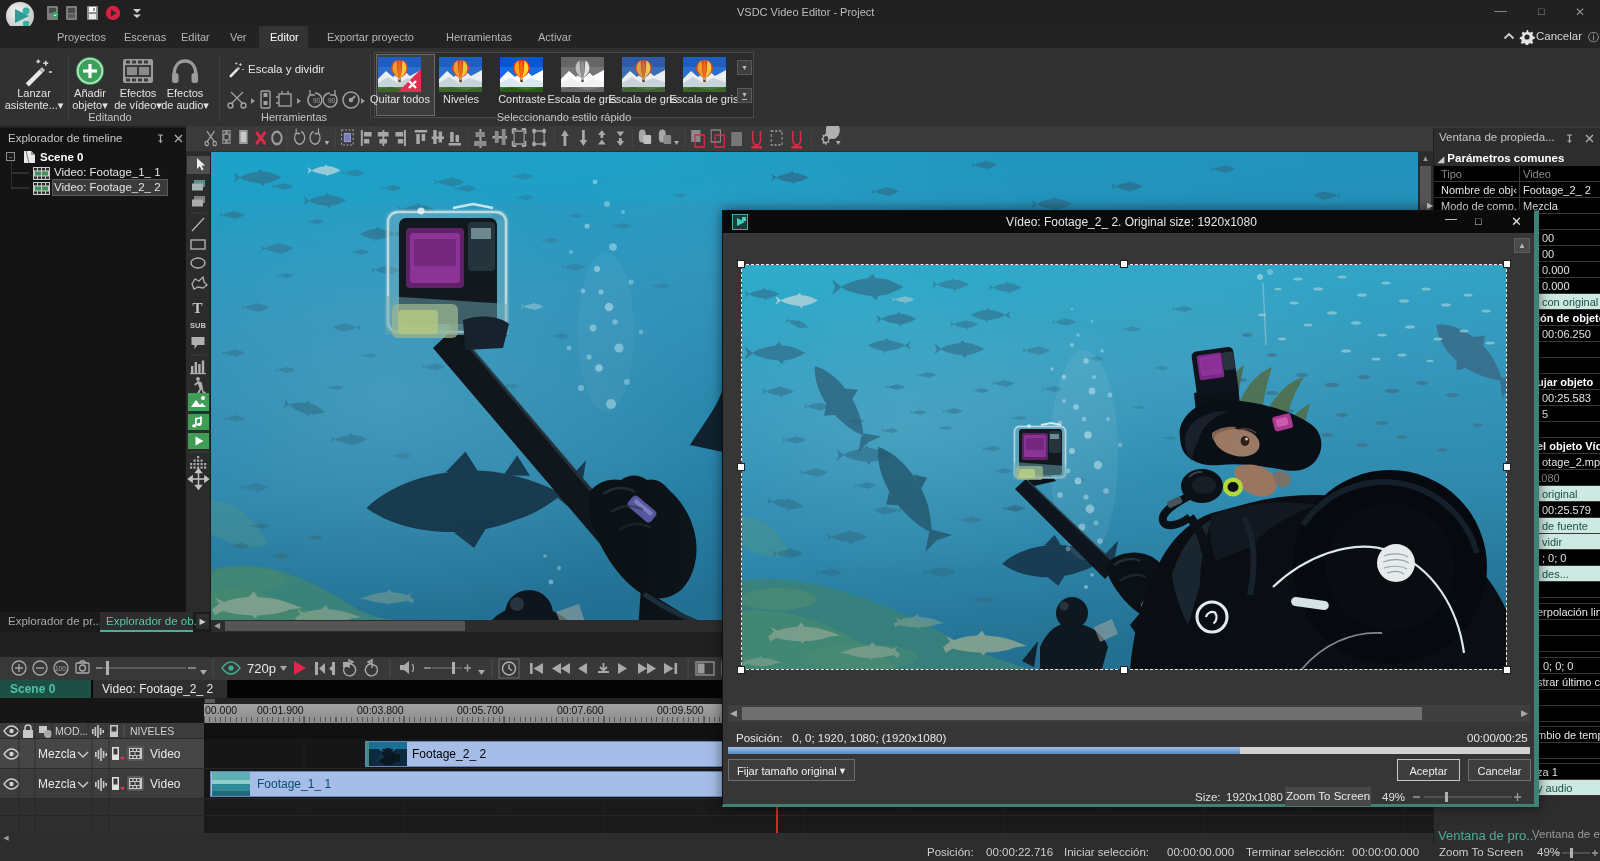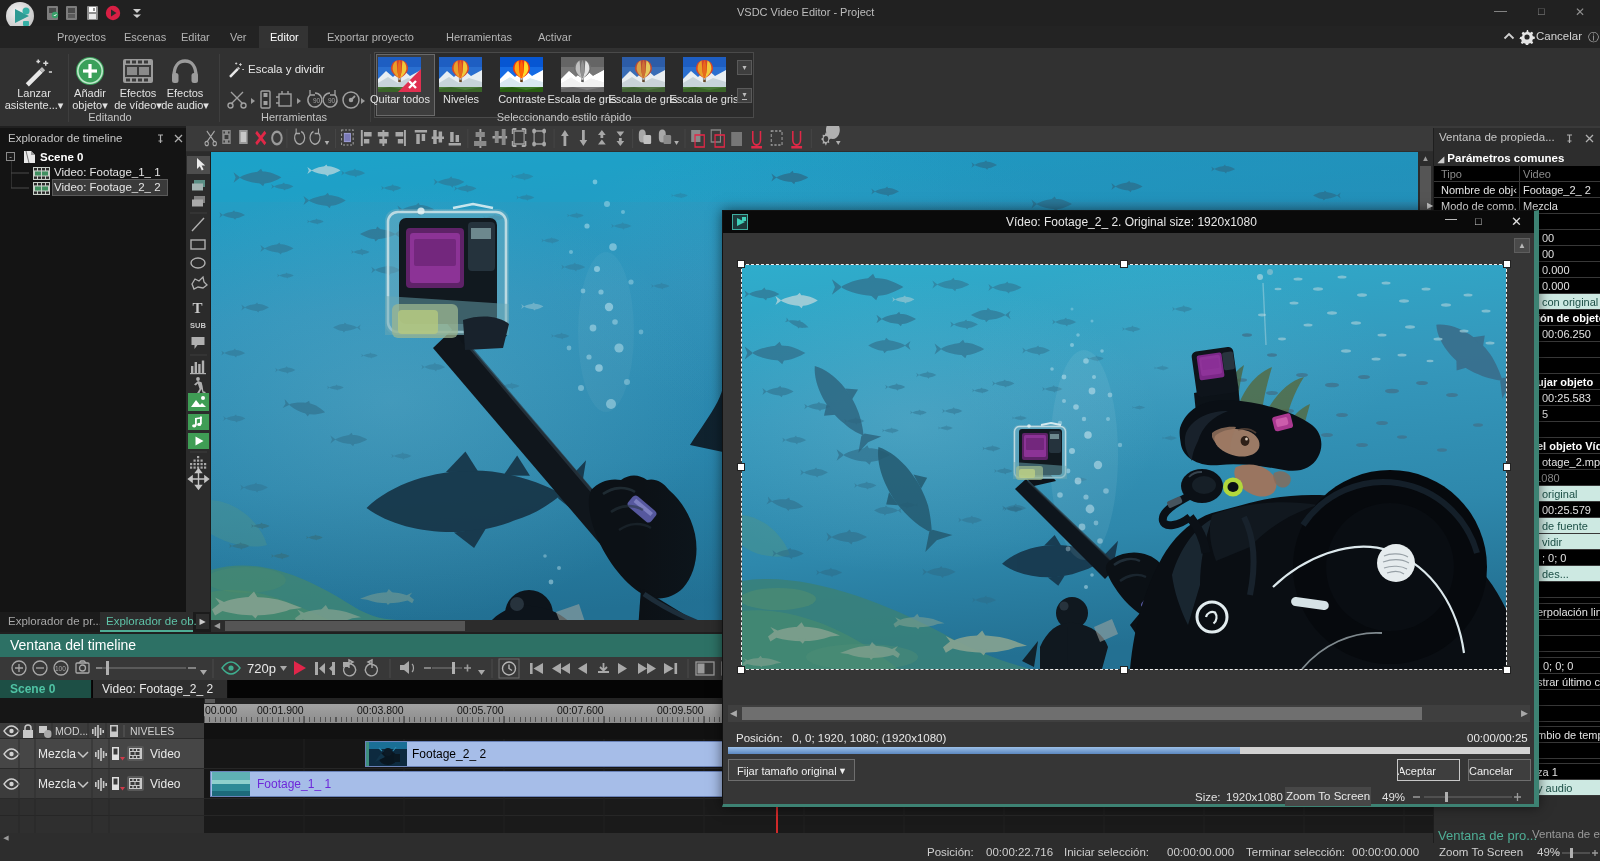--- a/index.html
+++ b/index.html
@@ -34,21 +34,21 @@
 
 #props{left:1433px;top:128px;width:167px;height:715px;background:#2d2d2d;border-left:1px solid #1e1e1e}
 .prow{position:absolute;left:0;width:167px;height:16px;font-size:11px;line-height:16px;color:#e4e4e4;border-bottom:1px solid #383838;background:#000000;white-space:nowrap;overflow:hidden}
 .prow .c1{position:absolute;left:7px;top:0}
 .prow .c2{position:absolute;left:85px;top:0;padding-left:3px;border-left:1px solid #383838;width:82px;height:16px}
 .teal{background:#cde9e2!important;color:#1c4f46!important}
 .pad{padding-left:22px!important}
 
 #dialog{left:722px;top:210px;width:817px;height:597px;background:#363636;border:1px solid #121212;border-right:5px solid #3d8273;border-bottom:3px solid #3d8273;box-shadow:0 0 12px rgba(0,0,0,.55)}
 #dlgtitle{position:absolute;left:0;top:0;width:100%;height:22px;background:#0a0a0a;color:#e8e8e8;font-size:12px}
-.btn{position:absolute;background:#3e3e3e;border:1px solid #6e6e6e;color:#eee;font-size:11px;text-align:left}
+.btn{position:absolute;background:#3e3e3e;border:1px solid #6e6e6e;color:#eee;font-size:11px;text-align:center}
 
 #wm{left:1509px;top:761px;width:86px;height:90px;background:rgba(168,168,168,.72);border-radius:11px}
 .t{position:absolute;white-space:nowrap}
 </style></head>
 <body>
 <div id="app">
 
 <div class="abs" id="titlebar">
   <div class="t" style="left:737px;top:6px;font-size:11px;color:#bdbdbd">VSDC Video Editor - Project</div>
   <div class="t" style="left:1494px;top:3px;color:#909090;font-size:13px">—</div>
@@ -718,23 +718,20 @@
   <div class="abs" style="left:14px;top:1px;width:240px;height:10px;background:#555"></div>
   <div class="abs" style="right:1px;top:1px;width:10px;height:10px;color:#9a9a9a;font-size:8px;text-align:center;line-height:10px">▶</div>
 </div>
 <div class="abs" id="ltabs">
   <div class="t" style="left:8px;top:3px;font-size:11.5px;color:#a8a8a8">Explorador de pr...</div>
   <div class="abs" style="left:100px;top:0;width:93px;height:20px;background:#2d2d2d;border-bottom:2px solid #4fae96"></div>
   <div class="t" style="left:106px;top:3px;font-size:11.5px;color:#5fc3a8">Explorador de ob...</div>
   <div class="abs" style="left:196px;top:2px;width:13px;height:15px;background:#2d2d2d;color:#ccc;font-size:8px;text-align:center;line-height:15px">▶</div>
 </div>
 
-<div class="abs" id="tlteal">
-      <div class="t" style="left:10px;top:3px;font-size:14px">Ventana del timeline</div>
-    </div>
 <div class="abs" id="tltoolbar">
 <svg width="1433" height="23" viewBox="0 0 1433 23">
  <g stroke="#a9a9a9" fill="none" stroke-width="1.3">
   <circle cx="19" cy="11" r="7"></circle>
           <path d="M15 11h8M19 7v8"></path>
   <circle cx="40" cy="11" r="7"></circle>
           <path d="M36 11h8"></path>
   <circle cx="61" cy="11" r="7"></circle>
           <text x="55" y="14" font-size="6.5" fill="#a9a9a9" stroke="none" font-family="Liberation Sans">100</text>
   <g transform="translate(76,4)">
@@ -1031,21 +1028,21 @@
     </svg>
     <div class="t" style="left:46px;top:5px;font-size:12px;color:#000">Footage_2_ 2</div>
   </div>
   <div class="abs" style="left:210px;top:73px;width:1223px;height:26px;background:#a6bde8;border:1px solid #6a82b8">
     <svg class="abs" style="left:1px;top:0px" width="38" height="24" viewBox="0 0 38 24">
       <rect width="38" height="24" fill="#2e8a96"></rect>
       <rect width="38" height="8" fill="#5fb0b4"></rect>
       <rect y="8" width="38" height="4" fill="#8fd0cc"></rect>
       <rect y="19" width="38" height="5" fill="#1d6a7a"></rect>
     </svg>
-    <div class="t" style="left:46px;top:5px;font-size:12px;color:#6d28d9">Footage_1_ 1</div>
+    <div class="t" style="left:46px;top:5px;font-size:12px;color:#0c4a6e">Footage_1_ 1</div>
   </div>
 
   <div class="abs" style="left:776px;top:25px;width:2px;height:110px;background:#d02a2a"></div>
 </div>
 <div class="abs" id="tlbottom">
   <div class="abs" style="left:1px;top:0px;width:10px;height:9px;color:#9a9a9a;font-size:7px;text-align:center;line-height:9px">◀</div>
 </div>
 <div class="abs" id="statusbar">
   <div class="t" style="left:927px;top:3px">Posición:</div>
   <div class="t" style="left:986px;top:3px">00:00:22.716</div>

